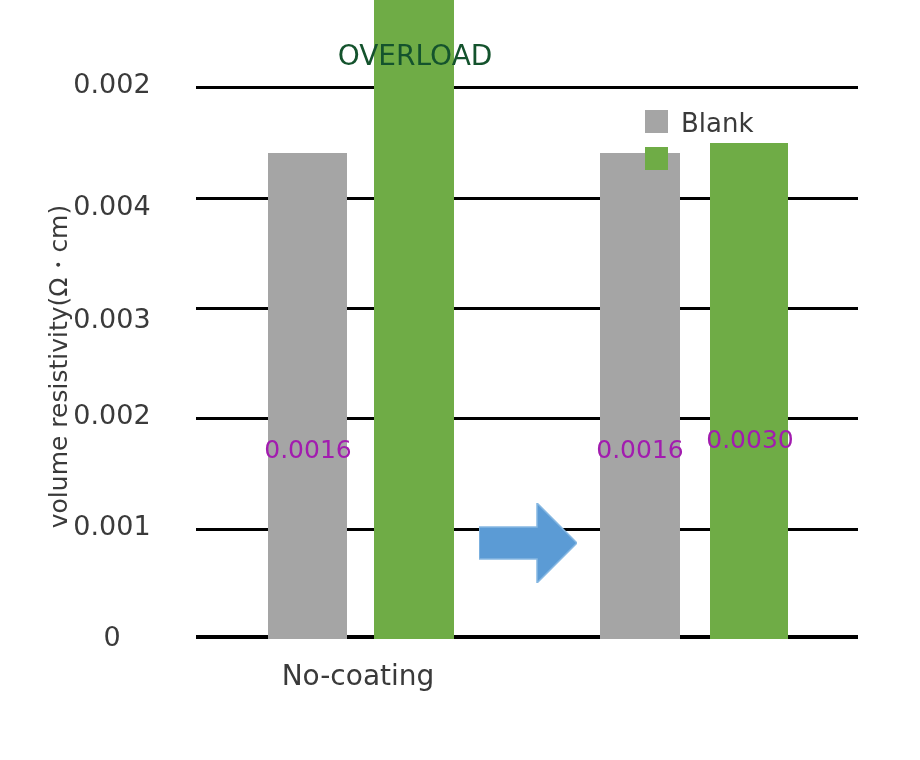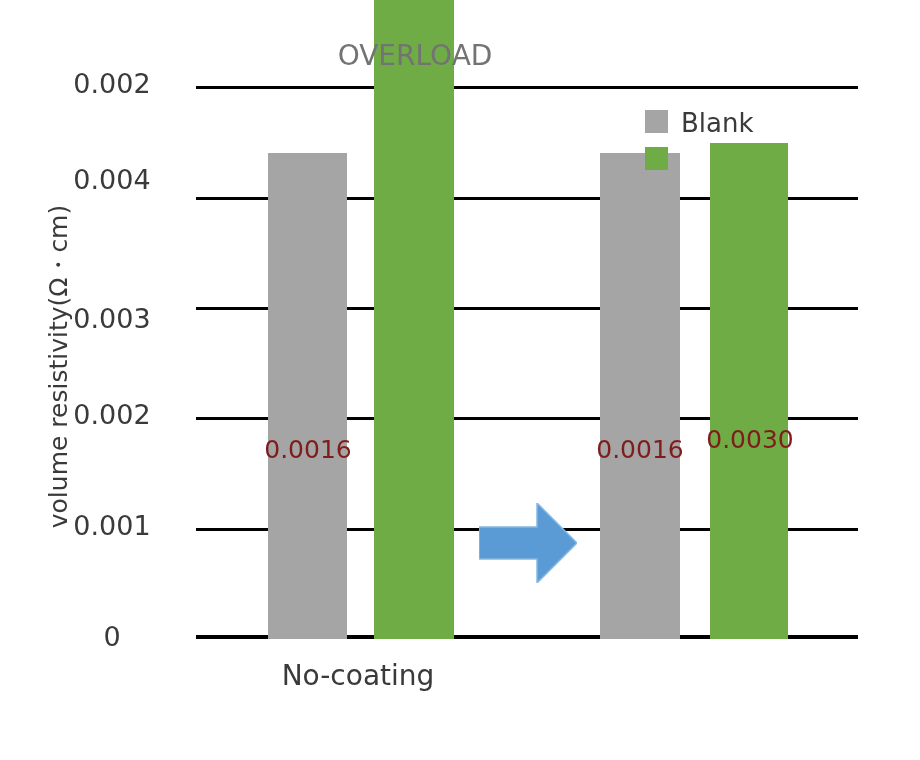--- a/index.html
+++ b/index.html
@@ -83,21 +83,21 @@
     bottom: 0;
   }
   .bar.gray  { background: #a5a5a5; }
   .bar.green { background: #6fac46; }
 
   
   .bar-label {
     position: absolute;
     text-align: center;
     font-size: 25px;
-    color: #7f1d1d;
+    color: #a21caf;
     white-space: nowrap;
     line-height: 1;
   }
 
   
   .cat-label {
     position: absolute;
     text-align: center;
     font-size: 28px;
     color: #3a3a3a;
@@ -106,21 +106,21 @@
   }
 
   
   #overload-annotation {
     position: absolute;
     left: 300px;
     top: 42px;
     width: 230px;
     text-align: center;
     font-size: 28px;
-    color: #737373;
+    color: #14532d;
     white-space: nowrap;
     line-height: 1;
   }
 
   
   #transition-arrow {
     position: absolute;
     left: 479px;
     top: 503px;
     width: 98px;
@@ -157,21 +157,21 @@
 </style>
 </head>
 <body>
 
 <div id="chart-root">
 
   <div id="y-axis-title">volume resistivity(Ω・cm)</div>
 
   <div id="y-tick-labels">
     <div class="y-tick-label" style="top:70px;">0.002</div>
-    <div class="y-tick-label" style="top:166px;">0.004</div>
+    <div class="y-tick-label" style="top:192px;">0.004</div>
     <div class="y-tick-label" style="top:291px;margin-top:14px;">0.003</div>
     <div class="y-tick-label" style="top:401px;">0.002</div>
     <div class="y-tick-label" style="top:512px;">0.001</div>
     <div class="y-tick-label" style="top:623px;">0</div>
   </div>
 
   <div id="plot-area">
     <div class="gridline" style="top:0px;"></div>
     <div class="gridline" style="top:111px;"></div>
     <div class="gridline" style="top:221px;"></div>

